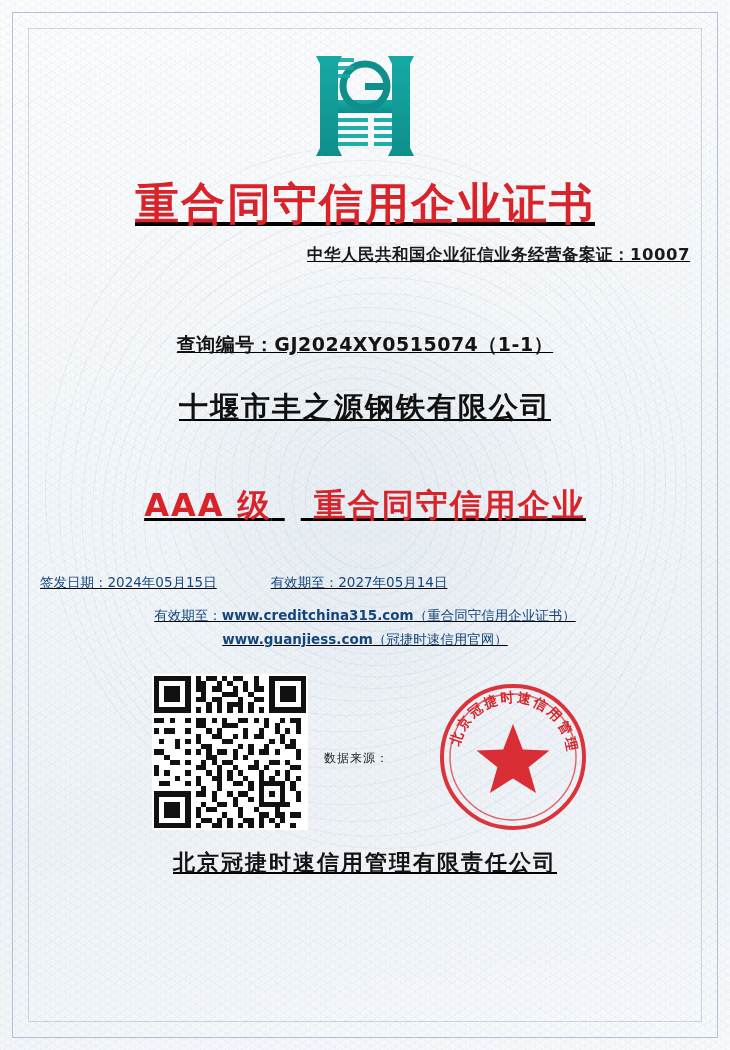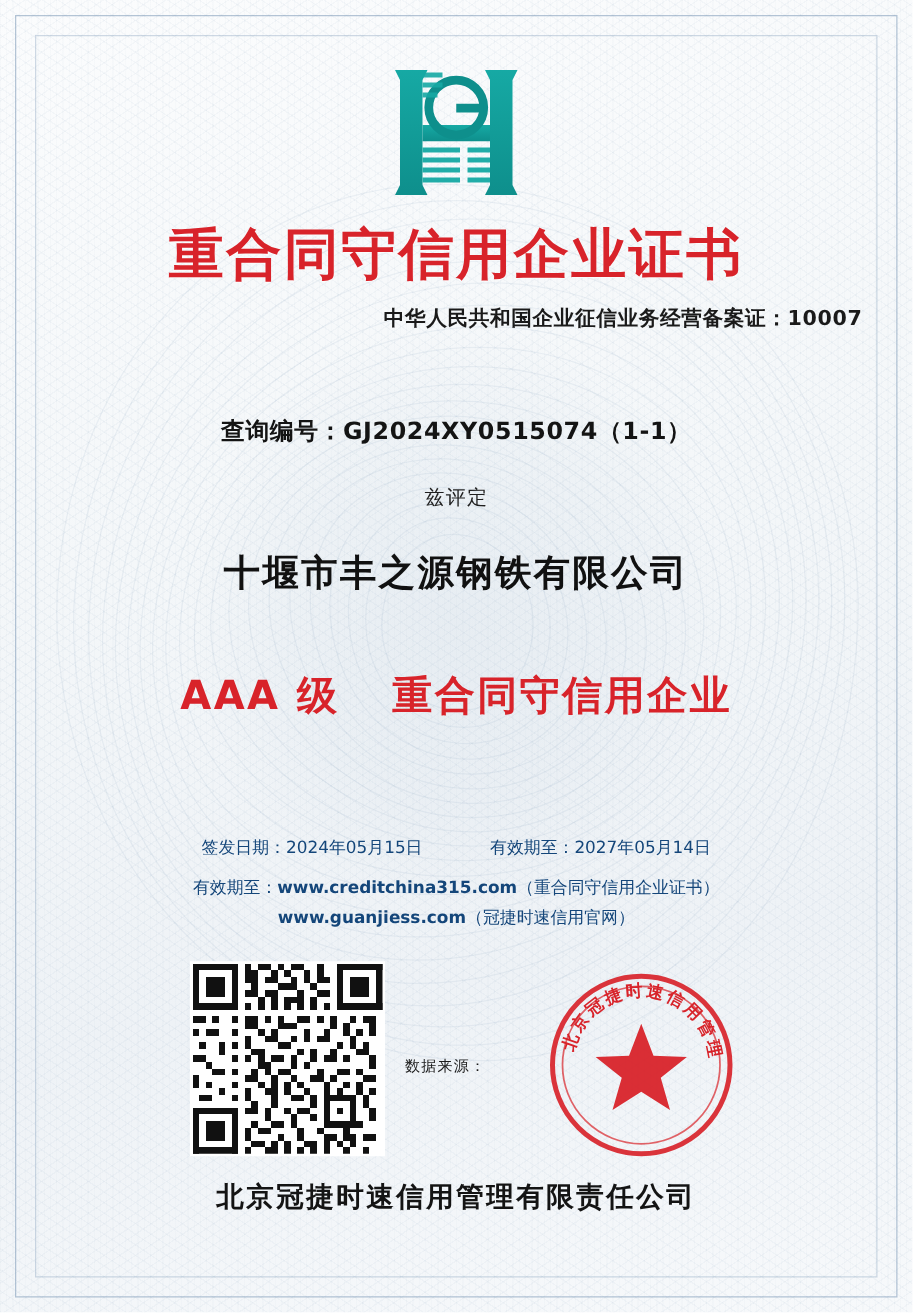--- a/index.html
+++ b/index.html
@@ -19,20 +19,21 @@
     width: 730px;
     height: 1050px;
     box-sizing: border-box;
     background:
       radial-gradient(ellipse 300px 330px at 50% 47%, rgba(150,175,200,0.13) 0%, rgba(150,175,200,0.07) 45%, rgba(255,255,255,0) 72%),
       repeating-linear-gradient(34deg, rgba(120,150,180,0.055) 0px, rgba(120,150,180,0.055) 1px, rgba(255,255,255,0) 1px, rgba(255,255,255,0) 7px),
       repeating-linear-gradient(-34deg, rgba(120,150,180,0.055) 0px, rgba(120,150,180,0.055) 1px, rgba(255,255,255,0) 1px, rgba(255,255,255,0) 7px),
       repeating-linear-gradient(90deg, rgba(130,160,185,0.035) 0px, rgba(130,160,185,0.035) 1px, rgba(255,255,255,0) 1px, rgba(255,255,255,0) 5px),
       linear-gradient(170deg, #fbfcfd 0%, #f4f7f9 40%, #eef2f6 72%, #f7f9fb 100%);
     overflow: hidden;
+    text-decoration: underline;
   }
 
   
   .rosette {
     position: absolute;
     left: 50%;
     top: 497px;
     transform: translate(-50%, -50%);
     width: 640px;
     height: 700px;
@@ -130,23 +131,22 @@
     margin-top: 56px;
     font-family: "DejaVu Sans", "Liberation Sans", sans-serif;
     font-size: 32px;
     font-weight: bold;
     color: #d8232a;
     letter-spacing: 2px;
   }
   .award .grade-gap { display: inline-block; width: 16px; }
 
   .dates {
-    margin-top: 90px;
+    margin-top: 46px;
     display: flex;
-    justify-content: center;
     gap: 54px;
     font-family: "DejaVu Sans", "Liberation Sans", sans-serif;
     font-size: 13.5px;
     color: #14467a;
   }
   .links {
     margin-top: 12px;
     font-family: "DejaVu Sans", "Liberation Sans", sans-serif;
     font-size: 13.5px;
     color: #14467a;
@@ -270,21 +270,20 @@
           <rect x="36" y="24" width="12" height="4"></rect>
         </g>
       </svg>
     </div>
 
     <div class="title">重合同守信用企业证书</div>
     <div class="subtitle">中华人民共和国企业征信业务经营备案证：10007</div>
 
     <div class="query-no">查询编号：GJ2024XY0515074（1-1）</div>
 
-    <div class="hereby">兹评定</div>
 
     <div class="company">十堰市丰之源钢铁有限公司</div>
 
     <div class="award">
       <span>AAA 级</span>
       <span class="grade-gap"></span>
       <span>重合同守信用企业</span>
     </div>
 
     <div class="dates">

